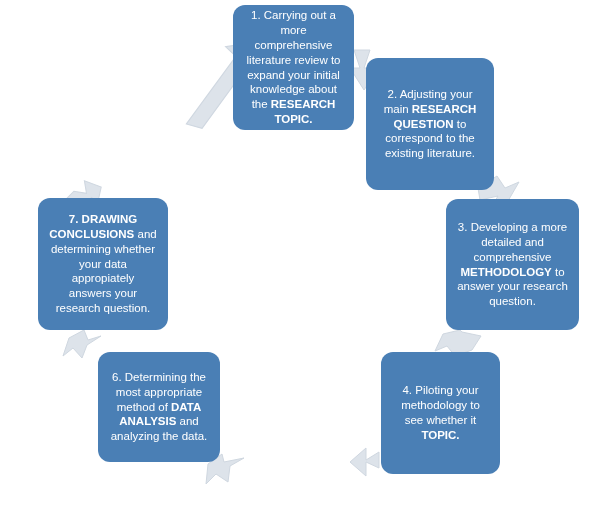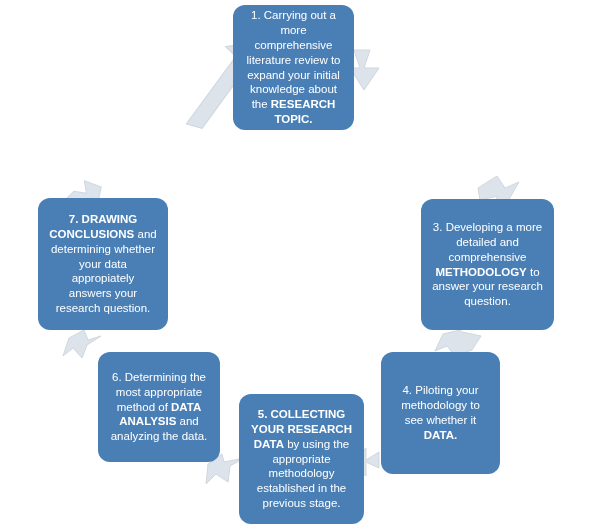--- a/index.html
+++ b/index.html
@@ -87,32 +87,32 @@
 
     <g>
       <polygon points="66,196 78,184 90,186 88,174 104,180 100,198 95,190 82,200" fill="#dde3ea" stroke="#cfd7e0" stroke-width="1" transform="translate(-8,-2) scale(1.05)"></polygon>
     </g>
   </svg>
 
   <div class="node" style="left: 233px; top: 5px; width: 121px; height: 125px; background: rgb(74, 127, 181);">
     <span class="node-text" style="color: rgb(255, 255, 255);">1. Carrying out a more comprehensive literature review to expand your initial knowledge about the <b>RESEARCH TOPIC.</b></span>
   </div>
 
+  <div class="node" style="left: 366px; top: 58px; width: 128px; height: 132px; background: rgb(74, 127, 181);">
+    <span class="node-text" style="color: rgb(255, 255, 255);">2. Adjusting your main <b>RESEARCH QUESTION</b> to correspond to the existing literature.</span>
+  </div>
 
-  <div class="node" style="left: 421px; top: 199px; width: 133px; height: 131px; background: rgb(74, 127, 181);">
+  <div class="node" style="left: 446px; top: 199px; width: 133px; height: 131px; background: rgb(74, 127, 181);">
     <span class="node-text" style="color: rgb(255, 255, 255);">3. Developing a more detailed and comprehensive <b>METHODOLOGY</b> to answer your research question.</span>
   </div>
 
   <div class="node" style="left: 381px; top: 352px; width: 119px; height: 122px; background: rgb(74, 127, 181);">
-    <span class="node-text" style="color: rgb(255, 255, 255);">4. Piloting your methodology to see whether it <b>DATA.</b></span>
+    <span class="node-text" style="color: rgb(255, 255, 255);">4. Piloting your methodology to see whether it <b>TOPIC.</b></span>
   </div>
 
-  <div class="node" style="left: 239px; top: 394px; width: 125px; height: 130px; background: rgb(74, 127, 181);">
-    <span class="node-text" style="color: rgb(255, 255, 255);"><b>5. COLLECTING YOUR RESEARCH DATA</b> by using the appropriate methodology established in the previous stage.</span>
-  </div>
 
   <div class="node" style="left: 98px; top: 352px; width: 122px; height: 110px; background: rgb(74, 127, 181);">
     <span class="node-text" style="color: rgb(255, 255, 255);">6. Determining the most appropriate method of <b>DATA ANALYSIS</b> and analyzing the data.</span>
   </div>
 
   <div class="node" style="left: 38px; top: 198px; width: 130px; height: 132px; background: rgb(74, 127, 181);">
     <span class="node-text" style="color: rgb(255, 255, 255);"><b>7. DRAWING CONCLUSIONS</b> and determining whether your data appropiately answers your research question.</span>
   </div>
 
 

